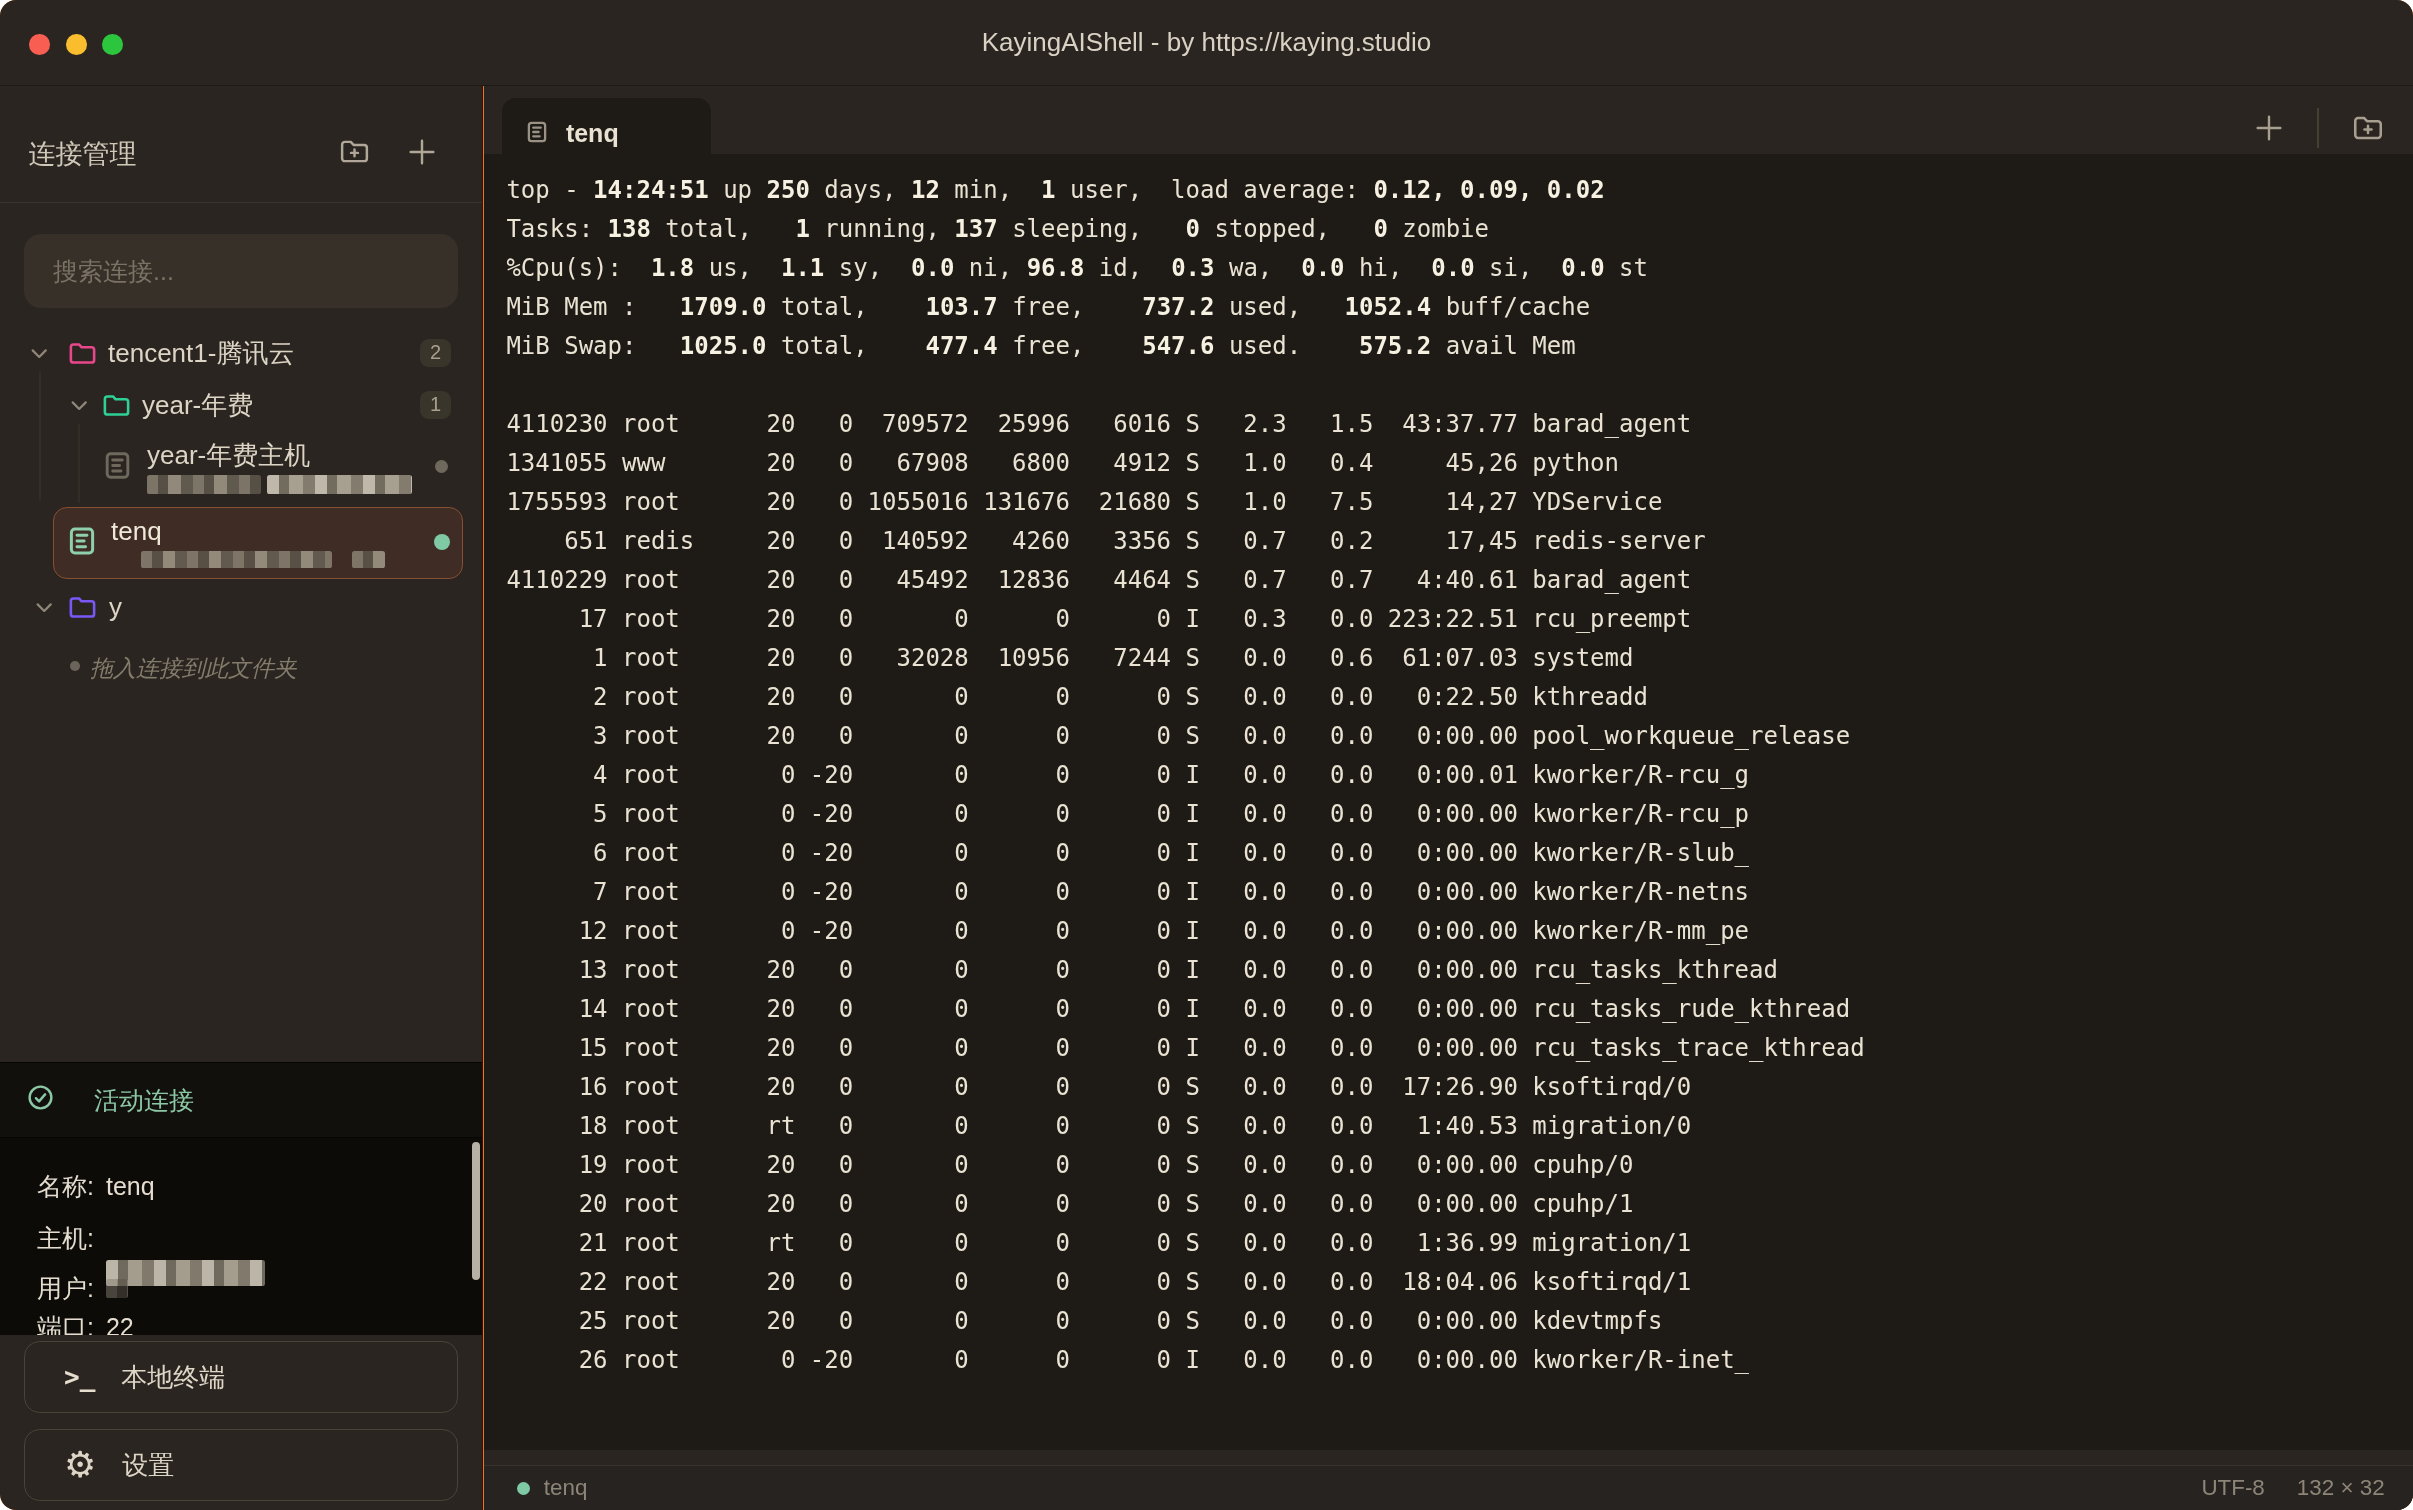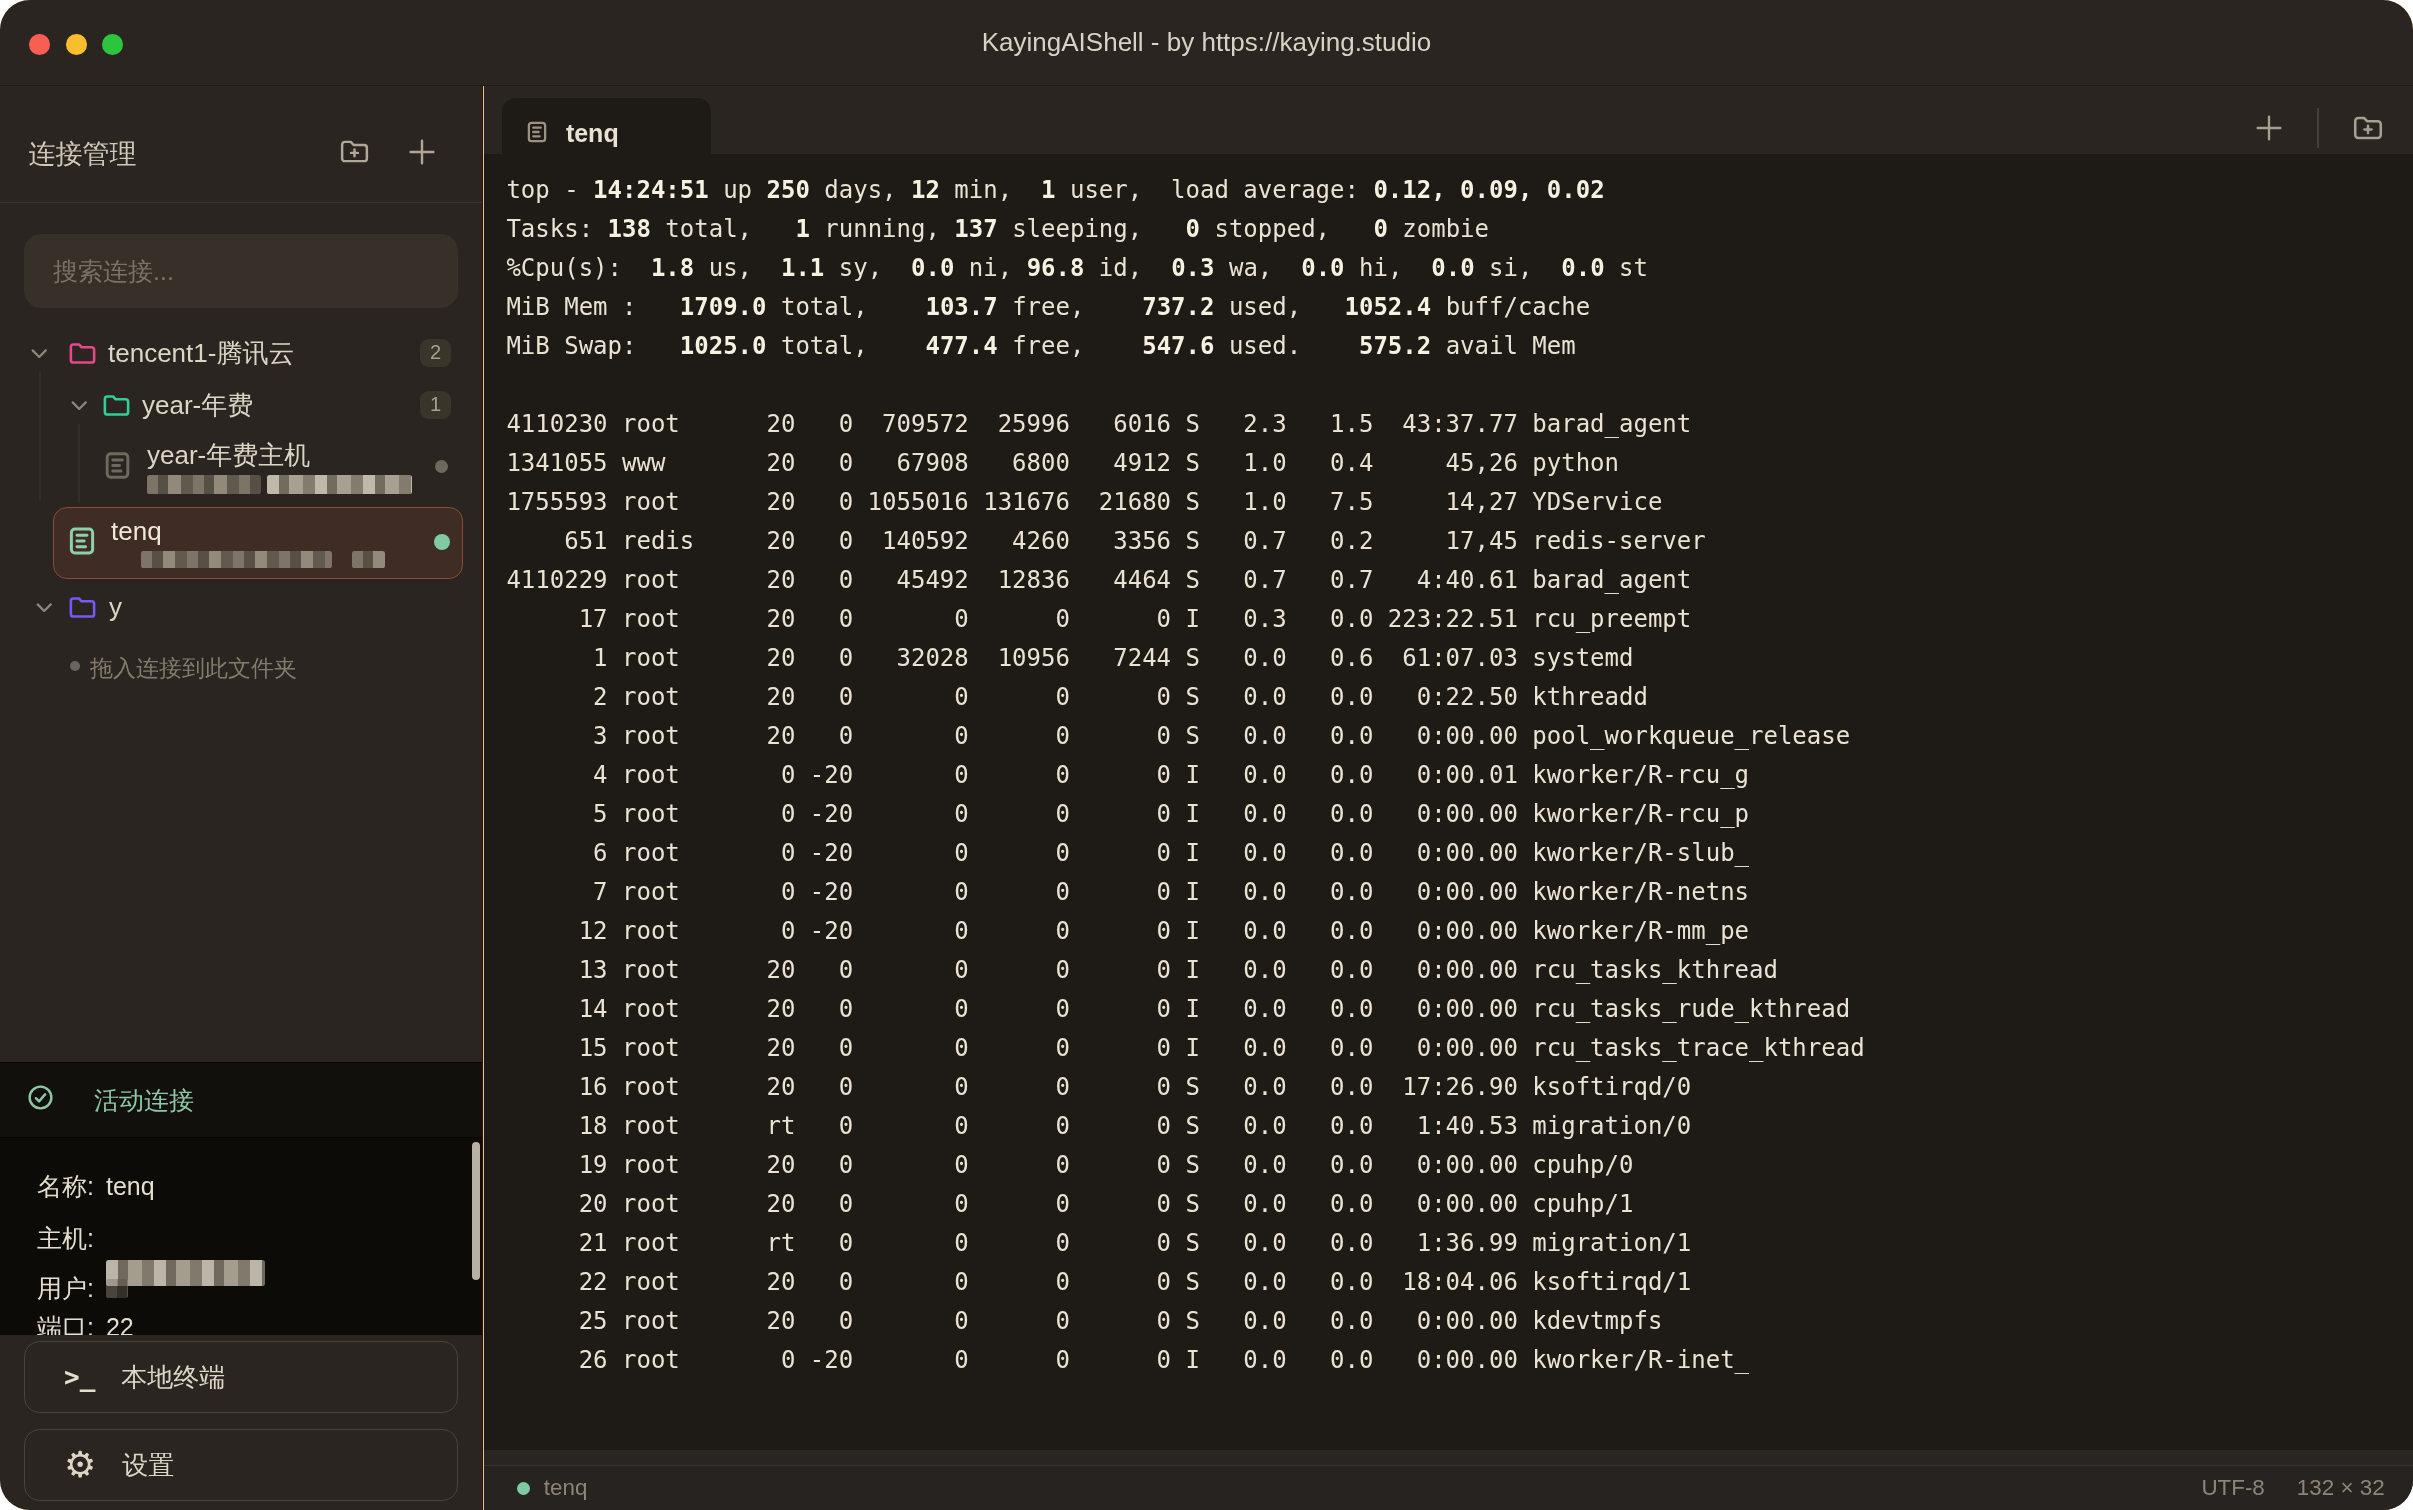--- a/index.html
+++ b/index.html
@@ -1,17 +1,17 @@
 <!DOCTYPE html>
 <html style="font-size:13.8px"><head>
 <meta charset="utf-8">
 <style>
   *{margin:0;padding:0;box-sizing:border-box}
   html,body{width:2413px;height:1510px;background:#ffffff;font-family:"Liberation Sans",sans-serif}
-  .window{position:absolute;inset:0;border-radius:30px;overflow:hidden;background:#fdba74}
+  .window{position:absolute;inset:0;border-radius:16px;overflow:hidden;background:#f97316}
 
   
   .titlebar{position:absolute;left:0;top:0;right:0;height:86px;background:#2a2520;border-bottom:0.9px solid #1d1914}
   .light{position:absolute;top:34px;width:20.7px;height:20.7px;border-radius:50%}
   .light-red{left:29px;background:#f85e51}
   .light-yellow{left:66px;background:#f9bd2e}
   .light-green{left:102px;background:#2cc53e}
   .win-title{position:absolute;inset:0;display:flex;align-items:center;justify-content:center;color:#d8d1c4;font-size:26px}
 
   
@@ -25,21 +25,21 @@
   .search::placeholder{color:#7b7265}
 
   .guide{position:absolute;width:1.7px;background:#363028;opacity:.7}
   .tree-row{position:absolute;left:17px;width:448px;height:45px}
   .tree-label{position:absolute;font-size:26px;line-height:29px;color:#dcd4c5;white-space:nowrap}
   .badge{position:absolute;width:31px;height:28.4px;background:#3a352b;border-radius:8.6px;color:#a89f8f;font-size:20px;display:flex;align-items:center;justify-content:center}
   .dot{position:absolute;border-radius:50%}
   .px{position:absolute;border-radius:2.6px;background:repeating-linear-gradient(90deg,#857d6f 0 11.2px,#5b5449 11.2px 21.5px,#9d9484 21.5px 34px,#665f53 34px 46px);opacity:.9}
   .px.light{background:repeating-linear-gradient(90deg,#cfc8ba 0 12px,#7a7466 12px 22.4px,#b5ad9d 22.4px 36px,#8d8577 36px 48px)}
   .sel-item{position:absolute;left:53px;top:421px;width:410px;height:72px;background:#3f2d25;border:1.7px solid #8a4e35;border-radius:13.8px}
-  .hint-text{position:absolute;font-size:23px;color:#837b6b;white-space:nowrap}
+  .hint-text{position:absolute;font-size:23px;font-style:italic;color:#837b6b;white-space:nowrap}
 
   
   .active-strip{position:absolute;left:0;right:0;top:976px;height:76px;background:#12100c;border-top:0.9px solid #060503;border-bottom:0.9px solid #060503;display:flex;align-items:center;gap:39px;padding-left:26px;color:#8cc7a6;font-size:25px}
   .conn-panel{position:absolute;left:0;right:0;top:1052px;height:197px;background:#0d0b08;overflow:hidden;font-size:25px;color:#e5ded0}
   .cp-row{position:absolute;left:37px;display:flex;align-items:center;gap:12px;white-space:nowrap;line-height:29px}
   .panel-scroll{position:absolute;right:1.7px;top:4.3px;width:8.6px;height:138px;border-radius:4.3px;background:#c9c3b6;opacity:.9}
 
   .side-btn{position:absolute;left:24px;width:434px;height:72px;border:1.7px solid #4a4337;border-radius:15.5px;background:transparent;display:flex;align-items:center;gap:26px;padding-left:39px;color:#ded6c6;font-size:26px;cursor:pointer}
   #btn-localterm{top:1255px}
   #btn-settings{top:1343px}

